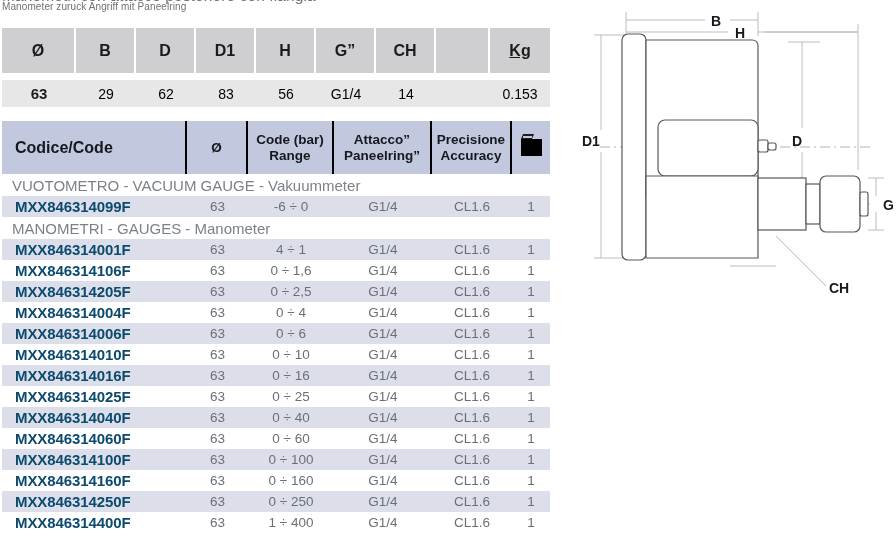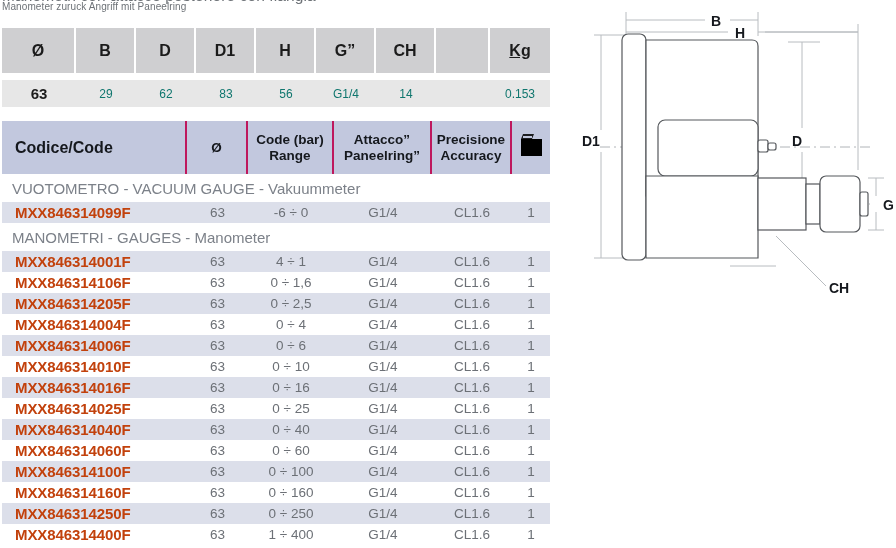--- a/index.html
+++ b/index.html
@@ -61,22 +61,22 @@
     font-size: 16px;
     font-weight: bold;
     height: 45px;
     text-align: center;
     border-right: 2px solid #ffffff;
     padding: 0;
   }
   .dim-table th:last-child { border-right: none; text-decoration: underline; }
   .dim-table td {
     background: #e7e7e7;
-    color: #0f766e;
-    font-size: 12px;
+    color: #000000;
+    font-size: 14px;
     height: 27px;
     text-align: center;
     padding: 0;
   }
   .dim-table td.primary {
     color: #1b1b1b;
     font-weight: bold;
     font-size: 15px;
   }
   .dim-spacer { height: 7px; }
@@ -92,21 +92,21 @@
     table-layout: fixed;
   }
   .code-table th {
     background: #c2c8de;
     color: #15181d;
     font-size: 13.5px;
     font-weight: bold;
     height: 53px;
     text-align: center;
     vertical-align: middle;
-    border-right: 2px solid #be185d;
+    border-right: 2px solid #000000;
     padding: 0;
     line-height: 1.12;
   }
   .code-table th:last-child { border-right: none; }
   .code-table th.code-head {
     text-align: left;
     padding-left: 13px;
     font-size: 16px;
   }
   .box-icon {
@@ -145,33 +145,33 @@
     text-align: center;
     padding: 0;
     vertical-align: middle;
   }
   .code-table tr.stripe td { background: #dcdfea; }
   .code-table tr.plain td { background: #ffffff; }
 
   td.code-cell {
     text-align: left;
     padding-left: 13px;
-    color: #c2410c;
+    color: #0c4a6e;
     font-weight: bold;
     font-size: 15px;
     letter-spacing: -0.1px;
     margin-left: 40px;
   }
   td.group-cell {
     text-align: left;
     padding-left: 10px;
     color: #7c8189;
     font-size: 15px;
     font-weight: normal;
-    height: 28px;
+    height: 22px;
   }
 
   
   .drawing {
     position: absolute;
     left: 580px;
     top: 0;
     width: 316px;
     height: 300px;
   }

